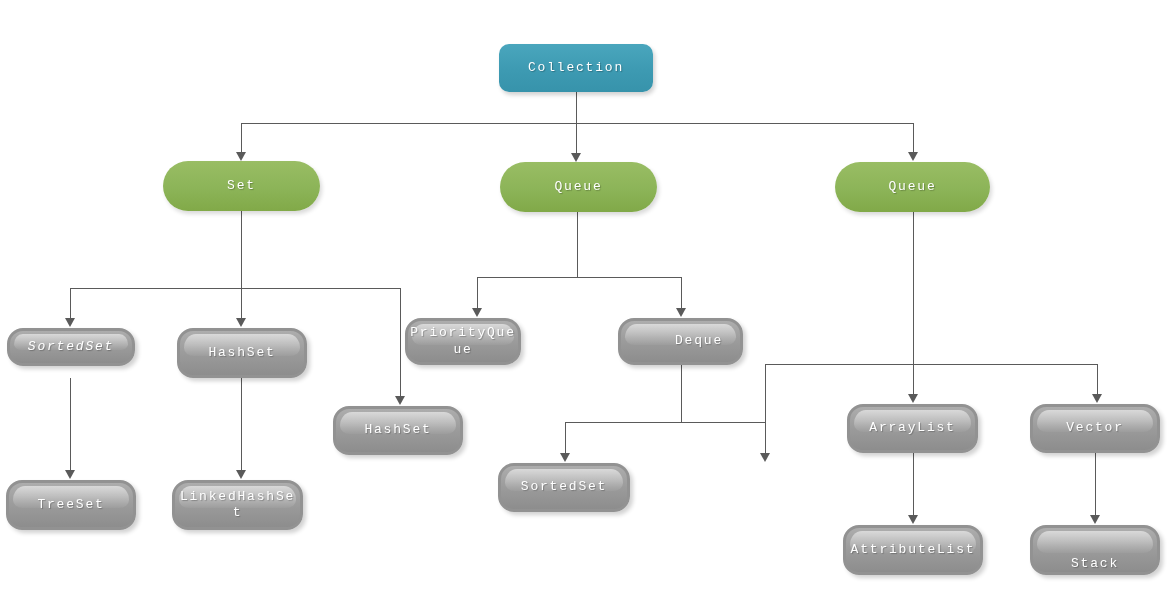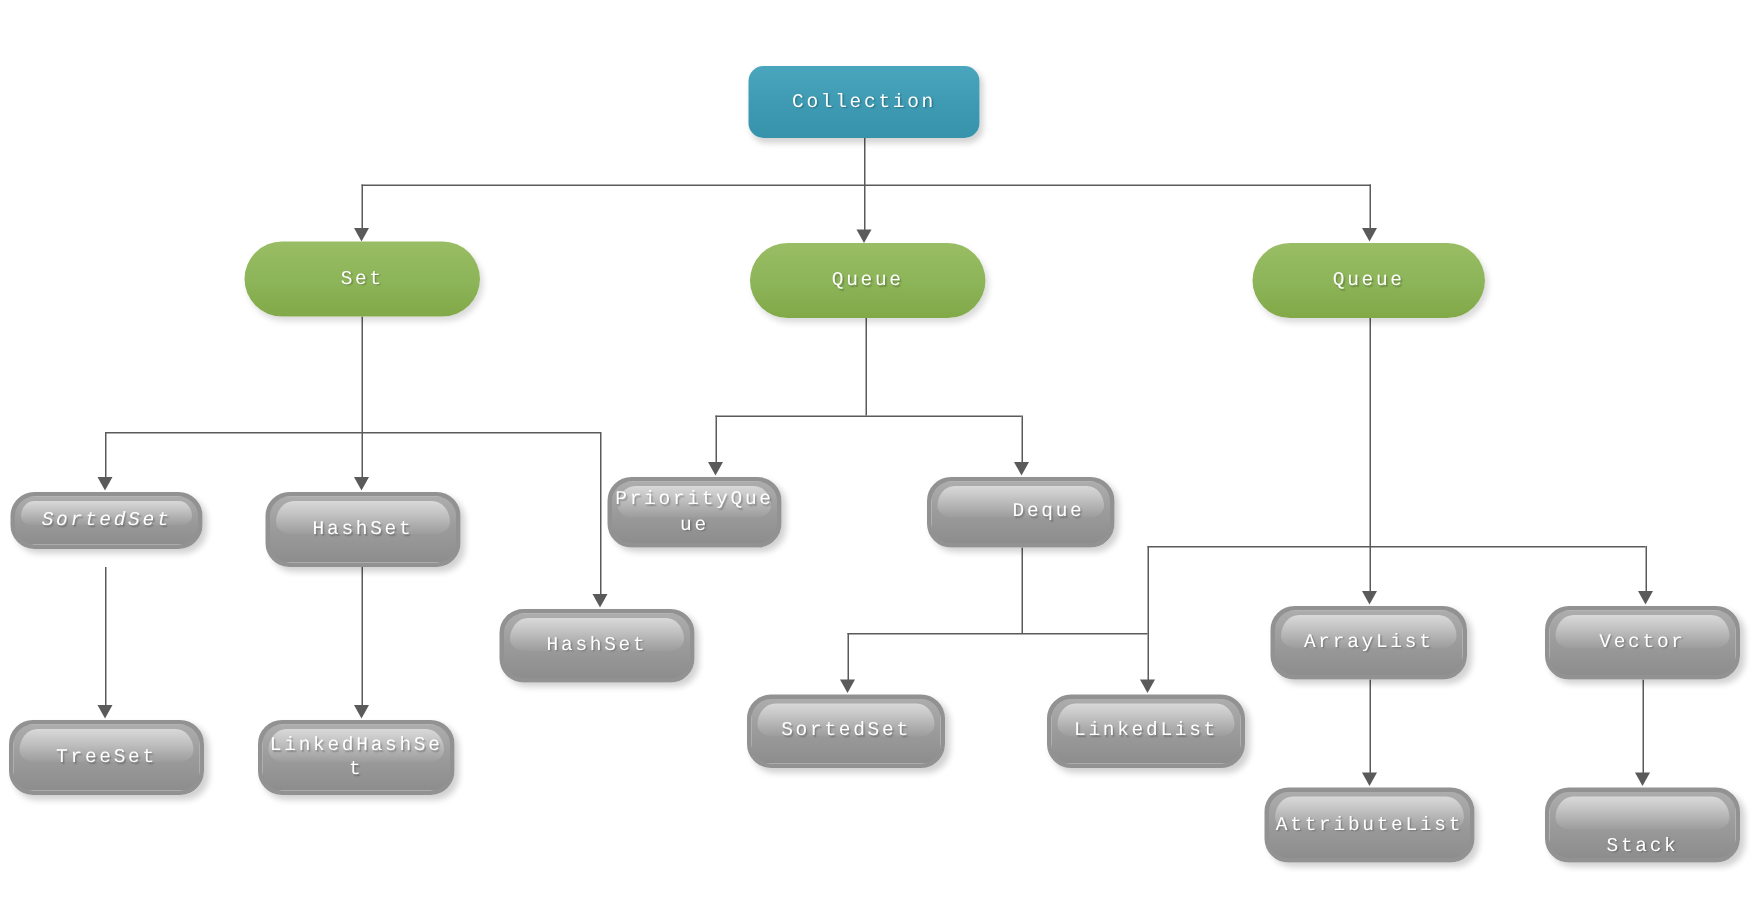--- a/index.html
+++ b/index.html
@@ -167,23 +167,20 @@
   <div class="node gray" style="left:6px;top:480px;width:130px;height:50px;">
     <span class="lbl">TreeSet</span>
   </div>
   <div class="node gray" style="left:172px;top:480px;width:131px;height:50px;">
     <span class="lbl">LinkedHashSet</span>
   </div>
 
   <div class="node gray" style="left:498px;top:463px;width:132px;height:49px;">
     <span class="lbl">SortedSet</span>
   </div>
-  <div class="node gray" style="left:698px;top:463px;width:132px;height:49px;">
-    <span class="lbl">LinkedList</span>
-  </div>
 
   <div class="node gray" style="left:847px;top:404px;width:131px;height:49px;align-items:center;">
     <span class="lbl">ArrayList</span>
   </div>
   <div class="node gray" style="left:1030px;top:404px;width:130px;height:49px;">
     <span class="lbl">Vector</span>
   </div>
 
   <div class="node gray" style="left:843px;top:525px;width:140px;height:50px;">
     <span class="lbl">AttributeList</span>

